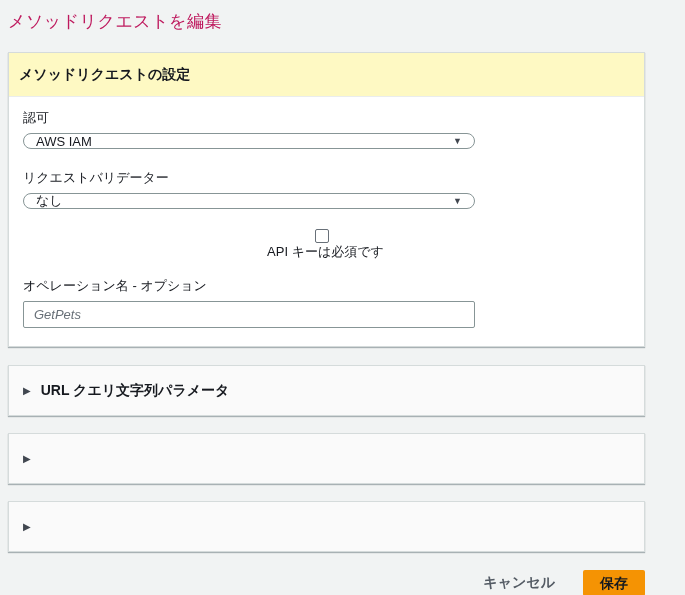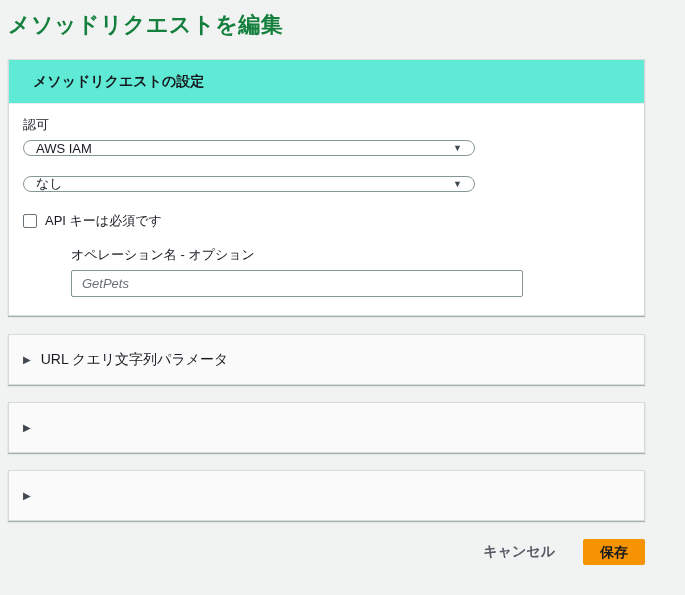--- a/index.html
+++ b/index.html
@@ -4,37 +4,37 @@
 <style>
   * { margin: 0; padding: 0; box-sizing: border-box; }
   html, body { width: 685px; height: 595px; }
   body {
     background: #f1f3f3;
     font-family: "Liberation Sans", "DejaVu Sans", sans-serif;
     color: #16191f;
     padding: 8px;
   }
   .page-title {
-    font-size: 22px;
-    font-weight: 700;
-    color: #15803d;
+    font-size: 17px;
+    font-weight: 400;
+    color: #be185d;
     margin: 2px 0 19px 0;
     letter-spacing: 0.5px;
   }
   .content-col { width: 637px; }
   .panel {
     background: #ffffff;
     border: 1px solid #d5dbdb;
     box-shadow: 0 1px 1px 0 rgba(0,28,36,0.3);
     margin-bottom: 18px;
   }
   .panel-header {
-    background: #5eead4;
+    background: #fef9c3;
     border-bottom: 1px solid #eaeded;
-    padding: 13px 20px 12px 24px;
+    padding: 13px 20px 12px 10px;
     font-size: 14px;
     font-weight: 700;
     color: #16191f;
   }
   .panel-body { padding: 12px 16px 16px 14px; background: #ffffff; }
   .field { margin-bottom: 20px; }
   .field-label {
     display: block;
     font-size: 13px;
     color: #16191f;
@@ -57,20 +57,21 @@
   }
   .select-arrow {
     font-size: 9px;
     color: #414750;
     line-height: 1;
   }
   .checkbox-row {
     display: flex;
     align-items: center;
     margin: 16px 0 16px 0;
+    flex-direction: column;
   }
   .checkbox {
     width: 14px;
     height: 14px;
     border: 1px solid #687078;
     border-radius: 2px;
     background: #ffffff;
     appearance: none;
     -webkit-appearance: none;
     cursor: pointer;
@@ -106,21 +107,21 @@
     cursor: pointer;
   }
   .expand-caret {
     font-size: 10px;
     color: #414750;
     margin-right: 10px;
     line-height: 1;
   }
   .expand-label {
     font-size: 14px;
-    font-weight: 400;
+    font-weight: 700;
     color: #16191f;
   }
   .footer {
     width: 637px;
     display: flex;
     justify-content: flex-end;
     align-items: center;
     margin-top: 18px;
   }
   .btn-link {
@@ -160,32 +161,33 @@
 
       <div class="field">
         <span class="field-label">認可</span>
         <div class="select-box">
           <span>AWS IAM</span>
           <span class="select-arrow">▼</span>
         </div>
       </div>
 
       <div class="field">
+        <span class="field-label">リクエストバリデーター</span>
         <div class="select-box">
           <span>なし</span>
           <span class="select-arrow">▼</span>
         </div>
       </div>
 
       <div class="checkbox-row">
         <input type="checkbox" class="checkbox" style="">
         <span class="checkbox-label">API キーは必須です</span>
       </div>
 
-      <div class="field" style="margin-bottom:2px;margin-left:48px;">
+      <div class="field" style="margin-bottom:2px;">
         <span class="field-label">オペレーション名 - オプション</span>
         <input type="text" class="text-input" placeholder="GetPets" style="">
       </div>
 
     </div>
   </div>
 
   <div class="expand-section">
     <span class="expand-caret">▶</span>
     <span class="expand-label">URL クエリ文字列パラメータ</span>

